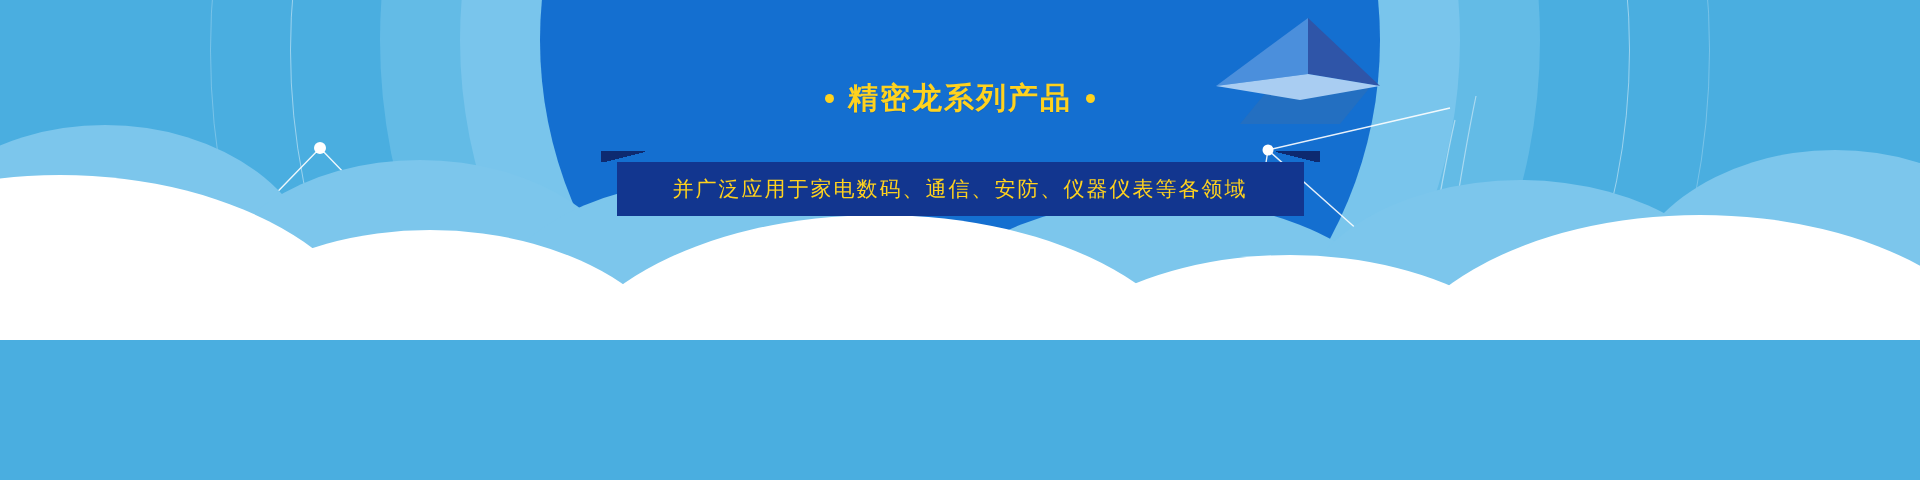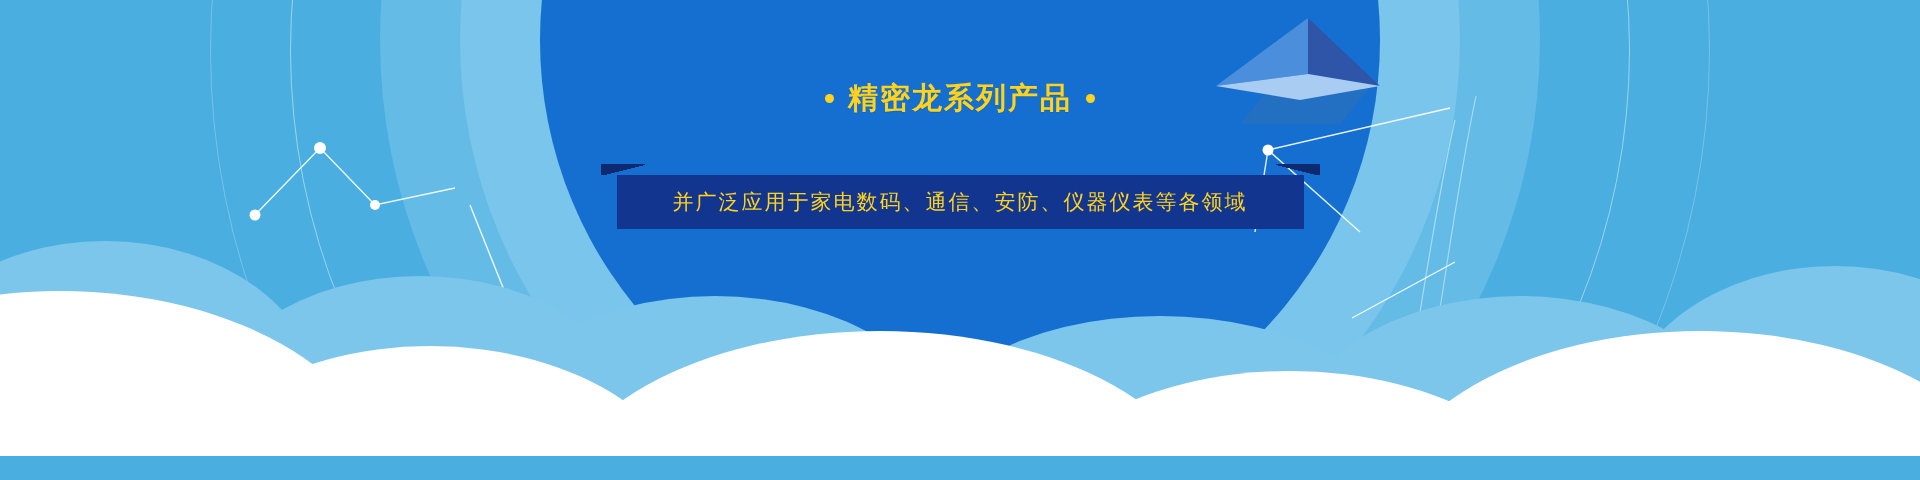--- a/index.html
+++ b/index.html
@@ -4,21 +4,21 @@
 <style>
   * { margin:0; padding:0; box-sizing:border-box; }
   html, body {
     width:1920px; height:480px; overflow:hidden;
     background:#4aaee0;
     font-family:"Liberation Sans","DejaVu Sans",sans-serif;
   }
 
   #banner {
     position:relative;
-    width:1920px; height:456px;
+    width:1920px; height:340px;
     overflow:hidden;
     background:#4aaee0;
   }
 
   
   .arc {
     position:absolute;
     border-radius:50%;
     pointer-events:none;
   }
@@ -93,21 +93,21 @@
     -webkit-text-stroke:9px #1c3f7e;
     paint-order:stroke fill;
     text-shadow:
       0 0 0 #1c3f7e,
       2px 3px 0 rgba(12,40,90,0.35);
   }
 
   
   .ribbon-wrap {
     position:relative;
-    margin-top:56px;
+    margin-top:43px;
     display:flex; align-items:center; justify-content:center;
   }
   .ribbon {
     position:relative;
     background:#12368f;
     padding:13px 56px;
     font-size:21px;
     letter-spacing:2px;
     color:#ffd21e;
     white-space:nowrap;

